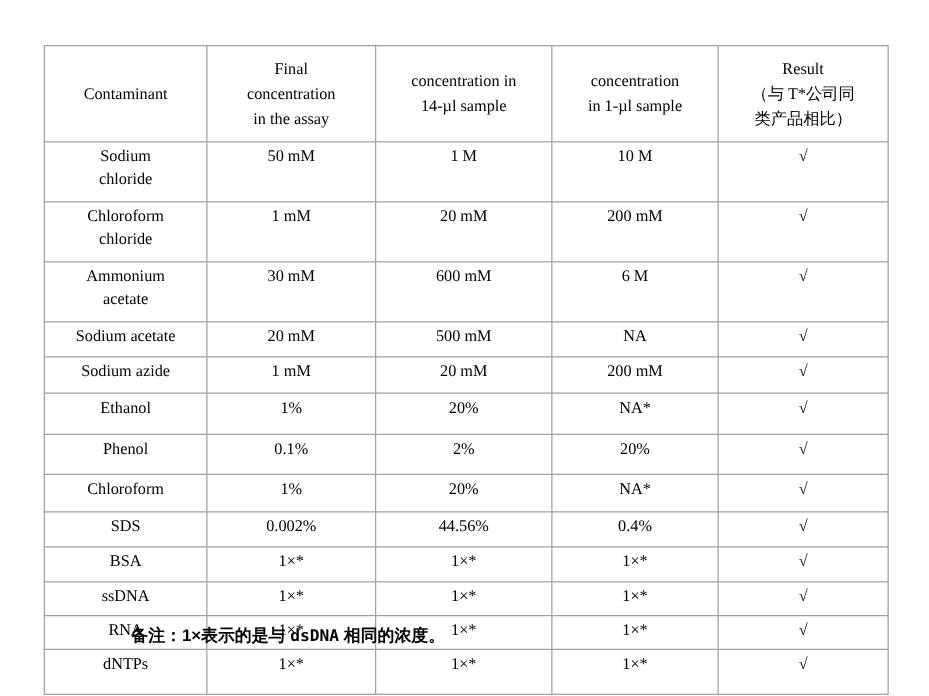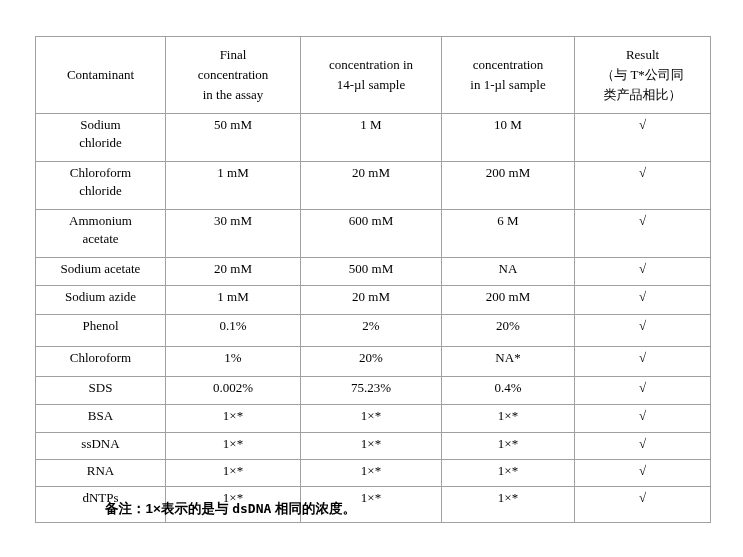--- a/index.html
+++ b/index.html
@@ -129,38 +129,45 @@
         <td>NA</td>
         <td>√</td>
       </tr>
       <tr class="h-24">
         <td>Sodium azide</td>
         <td>1 mM</td>
         <td>20 mM</td>
         <td>200 mM</td>
         <td>√</td>
       </tr>
+      <tr class="h-28">
+        <td>Ethanol</td>
+        <td>1%</td>
+        <td>20%</td>
+        <td>NA*</td>
+        <td>√</td>
+      </tr>
       <tr class="h-27">
         <td>Phenol</td>
         <td>0.1%</td>
         <td>2%</td>
         <td>20%</td>
         <td>√</td>
       </tr>
       <tr class="h-25">
         <td>Chloroform</td>
         <td>1%</td>
         <td>20%</td>
         <td>NA*</td>
         <td>√</td>
       </tr>
       <tr class="h-23">
         <td>SDS</td>
         <td>0.002%</td>
-        <td>75.23%</td>
+        <td>44.56%</td>
         <td>0.4%</td>
         <td>√</td>
       </tr>
       <tr class="h-23">
         <td>BSA</td>
         <td>1×*</td>
         <td>1×*</td>
         <td>1×*</td>
         <td>√</td>
       </tr>

